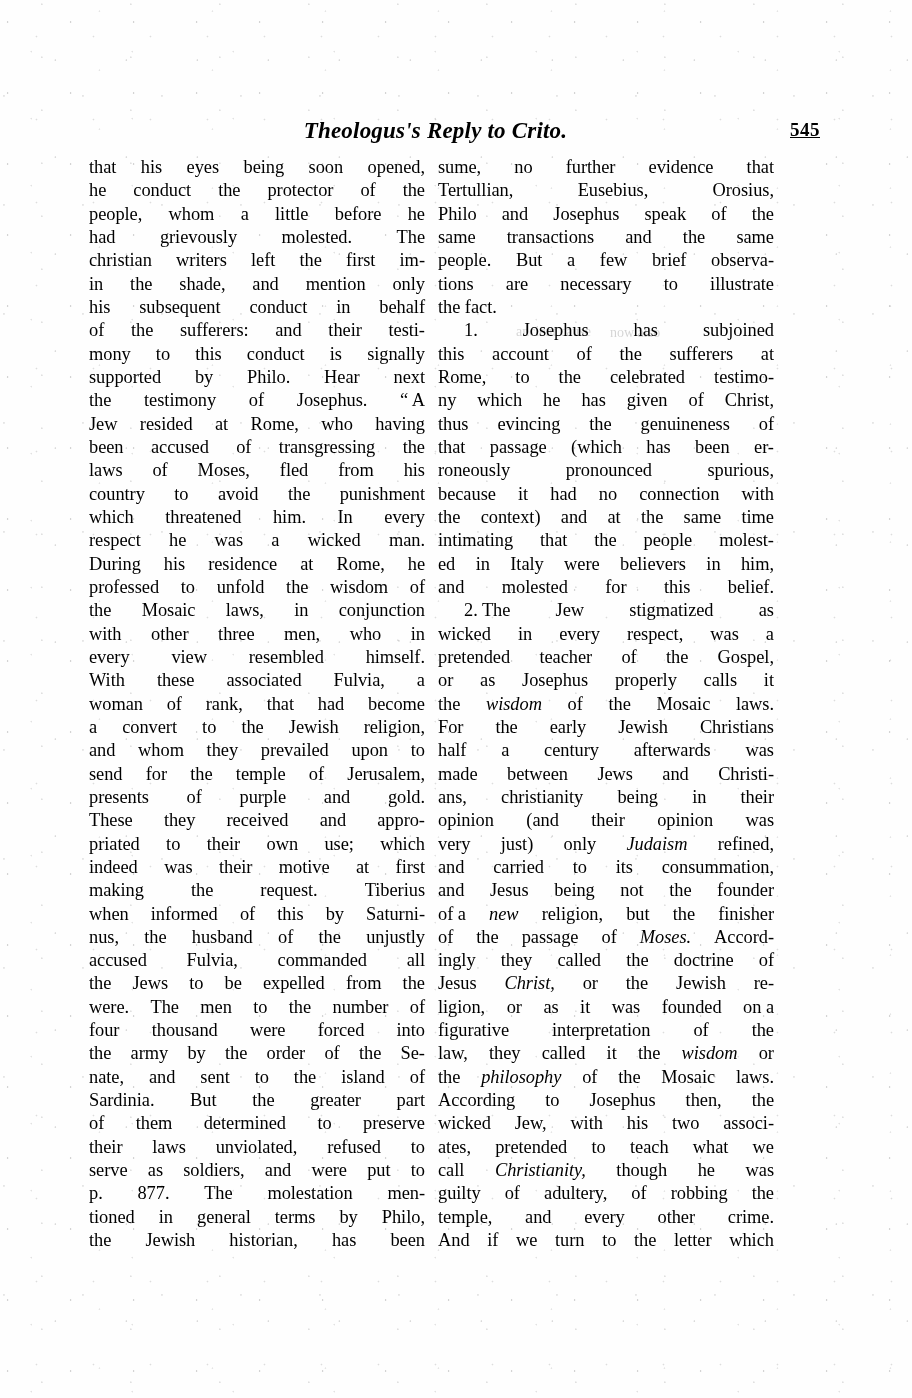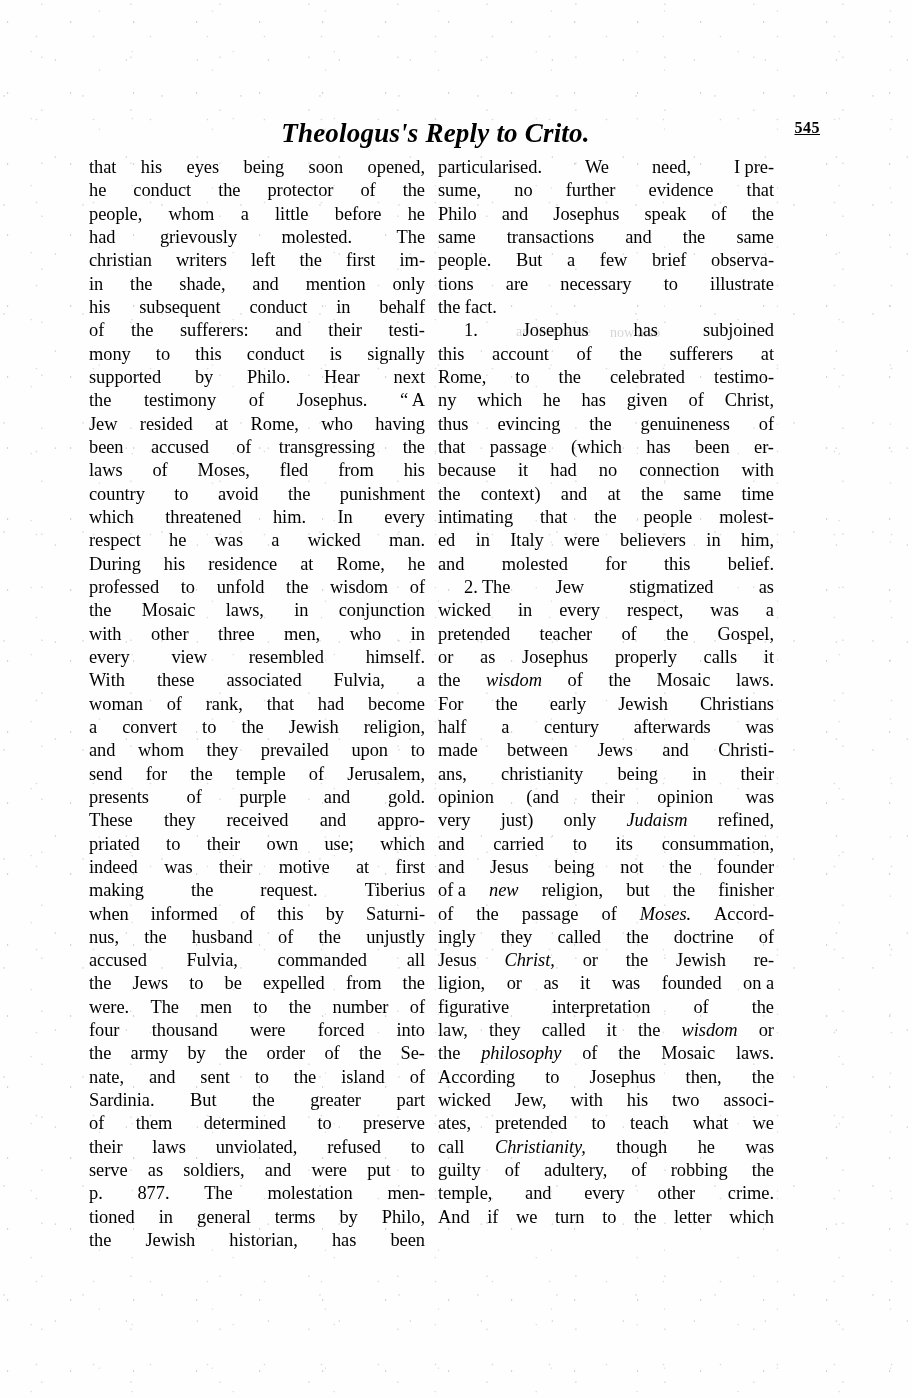--- a/index.html
+++ b/index.html
@@ -51,31 +51,31 @@
     top: 118px;
     width: 725px;
     height: 26px;
   }
   #runhead .title {
     position: absolute;
     left: 0; right: 0;
     text-align: center;
     font-weight: bold;
     font-style: italic;
-    font-size: 27px;
+    font-size: 23px;
     letter-spacing: .2px;
     white-space: nowrap;
     transform: translateX(-22px);
   }
   #runhead .folio {
     position: absolute;
     right: 0;
     top: 1px;
     font-weight: bold;
-    font-size: 16px;
+    font-size: 19px;
     letter-spacing: .5px;
     text-decoration: underline;
   }
 
   
   #body-cols {
     position: absolute;
     left: 89px;
     top: 156px;
     width: 740px;
@@ -485,31 +485,30 @@
           <span>the</span>
           <span>Jewish</span>
           <span>historian,</span>
           <span>has</span>
           <span>been</span>
         </span>
     </div>
 
     <div class="col right">
       <span class="ln j">
-          <span>particularised.</span>
-          <span>We</span>
-          <span>need,</span>
-          <span>I pre-</span>
-        </span>
-      <span class="ln j">
           <span>sume,</span>
           <span>no</span>
           <span>further</span>
           <span>evidence</span>
           <span>that</span>
+        </span>
+      <span class="ln j">
+          <span>Tertullian,</span>
+          <span>Eusebius,</span>
+          <span>Orosius,</span>
         </span>
       <span class="ln j">
           <span>Philo</span>
           <span>and</span>
           <span>Josephus</span>
           <span>speak</span>
           <span>of</span>
           <span>the</span>
         </span>
       <span class="ln j">
@@ -572,20 +571,25 @@
           <span>genuineness</span>
           <span>of</span>
         </span>
       <span class="ln j">
           <span>that</span>
           <span>passage</span>
           <span>(which</span>
           <span>has</span>
           <span>been</span>
           <span>er-</span>
+        </span>
+      <span class="ln j">
+          <span>roneously</span>
+          <span>pronounced</span>
+          <span>spurious,</span>
         </span>
       <span class="ln j">
           <span>because</span>
           <span>it</span>
           <span>had</span>
           <span>no</span>
           <span>connection</span>
           <span>with</span>
         </span>
       <span class="ln j">

